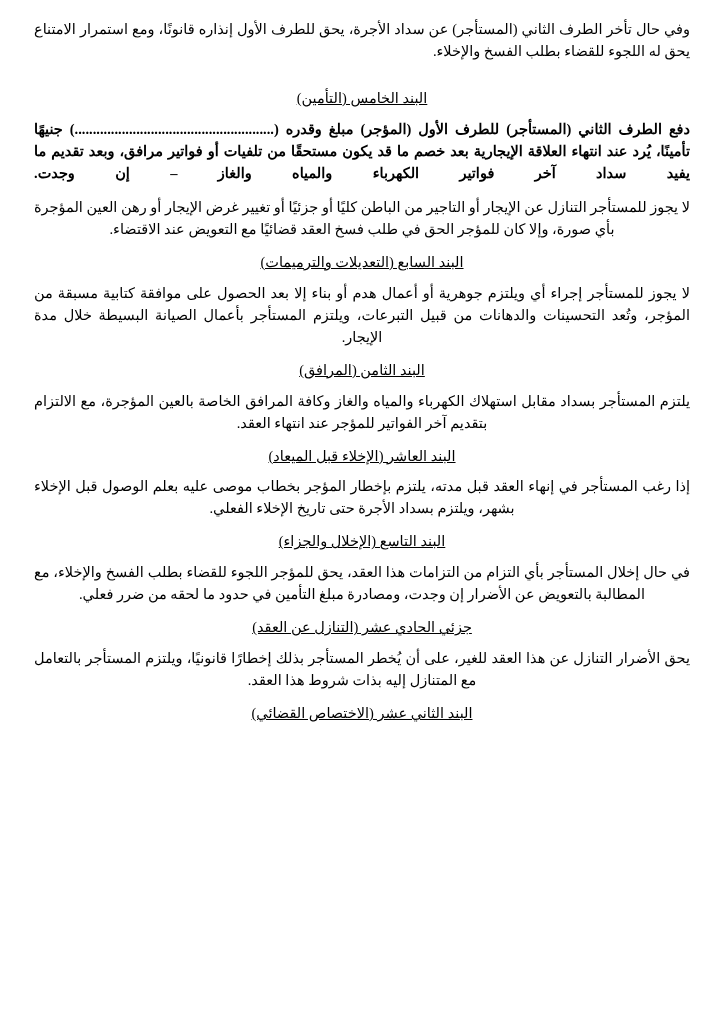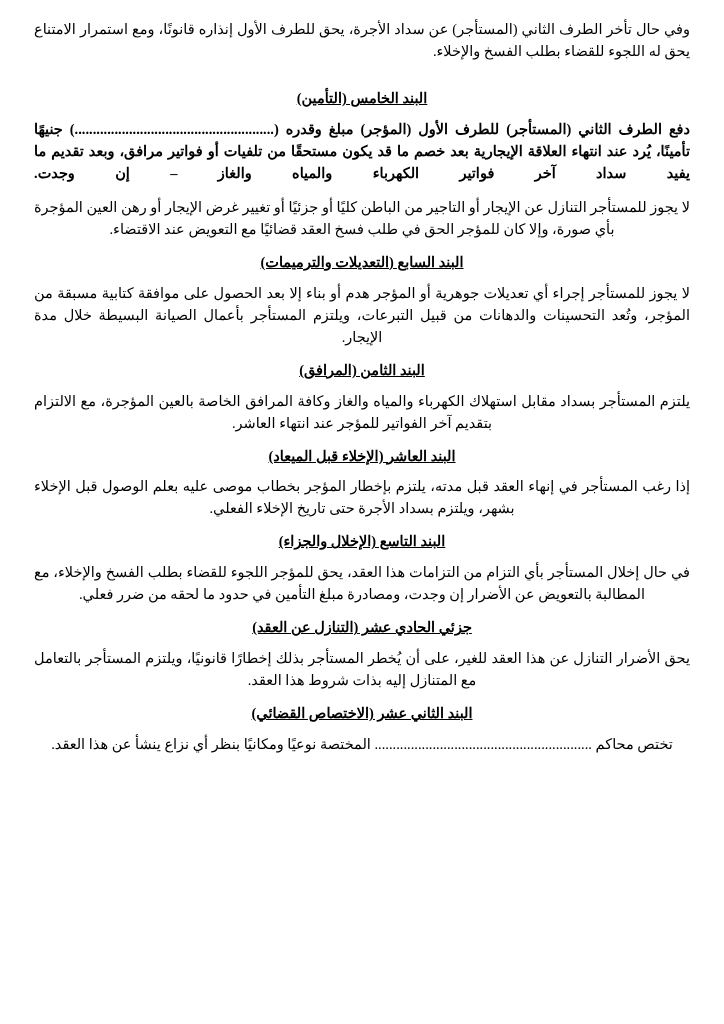--- a/index.html
+++ b/index.html
@@ -35,21 +35,21 @@
     text-align-last: right;
   }
   .para.plain {
     text-align: justify;
     text-align-last: justify;
     font-weight: bold;
   }
   .heading {
     text-align: center;
     font-size: 14.5px;
-    font-weight: bold;
+    font-weight: normal;
     margin: 0 0 8px 0;
     line-height: 1.5;
   }
   .heading span.u {
     text-decoration: underline;
   }
   .block {
     margin-bottom: 12px;
   }
   .intro {
@@ -67,41 +67,40 @@
     <div class="heading"><span class="u">البند الخامس (التأمين)</span></div>
     <p class="para plain">دفع الطرف الثاني (المستأجر) للطرف الأول (المؤجر) مبلغ وقدره (.......................................................) جنيهًا تأمينًا، يُرد عند انتهاء العلاقة الإيجارية بعد خصم ما قد يكون مستحقًا من تلفيات أو فواتير مرافق، وبعد تقديم ما يفيد سداد آخر فواتير الكهرباء والمياه والغاز – إن وجدت.</p>
   </div>
 
   <div class="block">
     <p class="para">لا يجوز للمستأجر التنازل عن الإيجار أو التاجير من الباطن كليًا أو جزئيًا أو تغيير غرض الإيجار أو رهن العين المؤجرة بأي صورة، وإلا كان للمؤجر الحق في طلب فسخ العقد قضائيًا مع التعويض عند الاقتضاء.</p>
   </div>
 
   <div class="block">
     <div class="heading"><span class="u">البند السابع (التعديلات والترميمات)</span></div>
-    <p class="para">لا يجوز للمستأجر إجراء أي تعديلات جوهرية أو المؤجر هدم أو بناء إلا بعد الحصول على موافقة كتابية مسبقة من المؤجر، وتُعد التحسينات والدهانات من قبيل التبرعات، ويلتزم المستأجر بأعمال الصيانة البسيطة خلال مدة الإيجار.</p>
+    <p class="para">لا يجوز للمستأجر إجراء أي ويلتزم جوهرية أو أعمال هدم أو بناء إلا بعد الحصول على موافقة كتابية مسبقة من المؤجر، وتُعد التحسينات والدهانات من قبيل التبرعات، ويلتزم المستأجر بأعمال الصيانة البسيطة خلال مدة الإيجار.</p>
   </div>
 
   <div class="block">
     <div class="heading"><span class="u">البند الثامن (المرافق)</span></div>
-    <p class="para">يلتزم المستأجر بسداد مقابل استهلاك الكهرباء والمياه والغاز وكافة المرافق الخاصة بالعين المؤجرة، مع الالتزام بتقديم آخر الفواتير للمؤجر عند انتهاء العاشر.</p>
+    <p class="para">يلتزم المستأجر بسداد مقابل استهلاك الكهرباء والمياه والغاز وكافة المرافق الخاصة بالعين المؤجرة، مع الالتزام بتقديم آخر الفواتير للمؤجر عند انتهاء العقد.</p>
   </div>
 
   <div class="block">
     <div class="heading"><span class="u">البند العاشر (الإخلاء قبل الميعاد)</span></div>
     <p class="para">إذا رغب المستأجر في إنهاء العقد قبل مدته، يلتزم بإخطار المؤجر بخطاب موصى عليه بعلم الوصول قبل الإخلاء بشهر، ويلتزم بسداد الأجرة حتى تاريخ الإخلاء الفعلي.</p>
   </div>
 
   <div class="block">
     <div class="heading"><span class="u">البند التاسع (الإخلال والجزاء)</span></div>
     <p class="para">في حال إخلال المستأجر بأي التزام من التزامات هذا العقد، يحق للمؤجر اللجوء للقضاء بطلب الفسخ والإخلاء، مع المطالبة بالتعويض عن الأضرار إن وجدت، ومصادرة مبلغ التأمين في حدود ما لحقه من ضرر فعلي.</p>
   </div>
 
   <div class="block">
     <div class="heading"><span class="u">جزئي الحادي عشر (التنازل عن العقد)</span></div>
     <p class="para">يحق الأضرار التنازل عن هذا العقد للغير، على أن يُخطر المستأجر بذلك إخطارًا قانونيًا، ويلتزم المستأجر بالتعامل مع المتنازل إليه بذات شروط هذا العقد.</p>
   </div>
 
   <div class="block">
     <div class="heading"><span class="u">البند الثاني عشر (الاختصاص القضائي)</span></div>
-    <p class="para">تختص محاكم ............................................................ المختصة نوعيًا ومكانيًا بنظر أي نزاع ينشأ عن هذا العقد.</p>
   </div>
 
 </div>
 
 </body></html>

